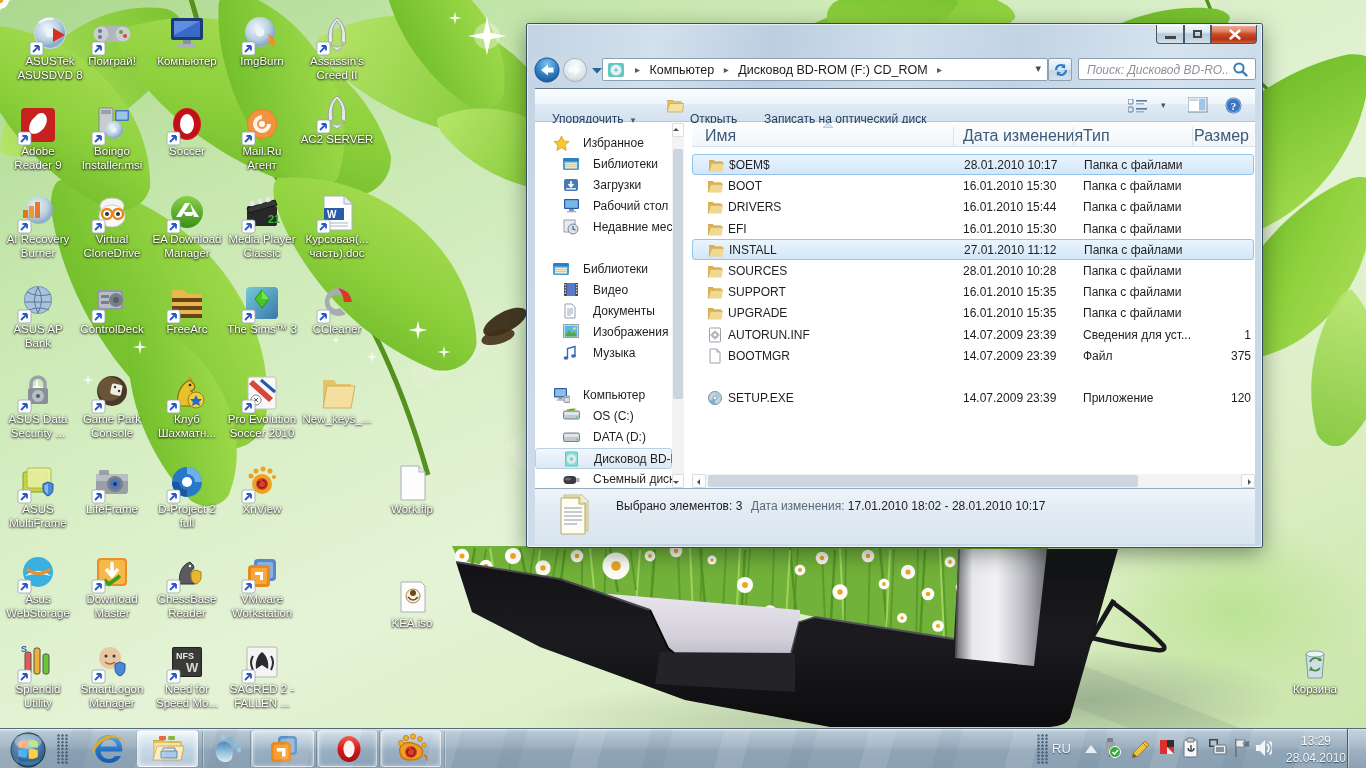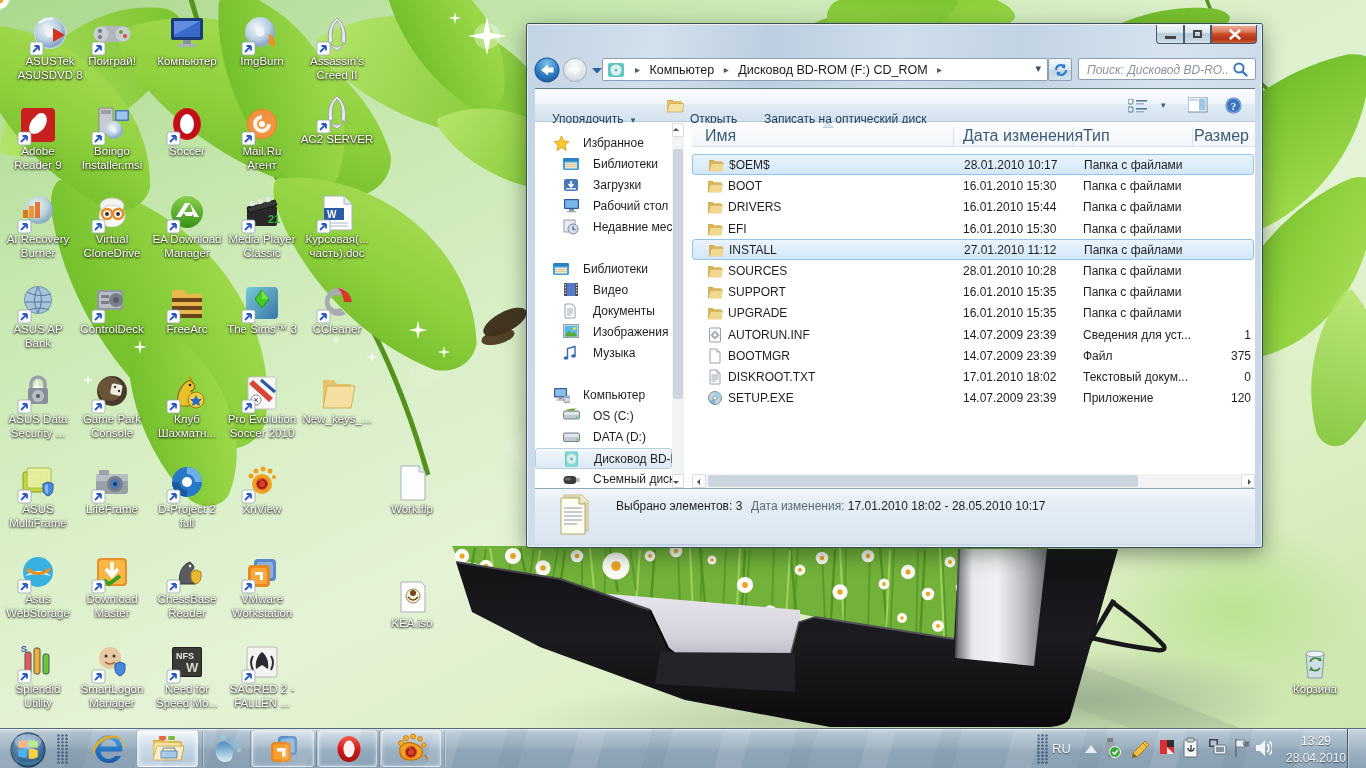--- a/index.html
+++ b/index.html
@@ -1136,36 +1136,20 @@
           <div class="frow" style="top:223px">
             <span class="fico"><svg width="16" height="16" viewBox="0 0 16 16">
                 <path d="M3,1 L10,1 L13,4 L13,15 L3,15 Z" fill="#fff" stroke="#9aa2aa" stroke-width="1"></path>
                 <path d="M10,1 L10,4 L13,4" fill="#e8ecf0" stroke="#9aa2aa" stroke-width="1"></path>
               </svg></span>
             <span class="fnm">BOOTMGR</span>
             <span class="fdt">14.07.2009 23:39</span>
             <span class="ftp">Файл</span>
             <span class="fsz">375</span>
           </div>
-          <div class="frow" style="top:244px">
-            <span class="fico"><svg width="16" height="16" viewBox="0 0 16 16">
-                <path d="M3,1 L10,1 L13,4 L13,15 L3,15 Z" fill="#fff" stroke="#9aa2aa" stroke-width="1"></path>
-                <path d="M10,1 L10,4 L13,4" fill="#e8ecf0" stroke="#9aa2aa" stroke-width="1"></path>
-                <g stroke="#8899aa" stroke-width=".9">
-                  <line x1="4.5" y1="6" x2="11.5" y2="6"></line>
-                  <line x1="4.5" y1="8" x2="11.5" y2="8"></line>
-                  <line x1="4.5" y1="10" x2="11.5" y2="10"></line>
-                  <line x1="4.5" y1="12" x2="9.5" y2="12"></line>
-                </g>
-              </svg></span>
-            <span class="fnm">DISKROOT.TXT</span>
-            <span class="fdt">17.01.2010 18:02</span>
-            <span class="ftp">Текстовый докум...</span>
-            <span class="fsz">0</span>
-          </div>
           <div class="frow" style="top:265px">
             <span class="fico"><svg width="16" height="16" viewBox="0 0 16 16">
                 <circle cx="8" cy="8" r="6.5" fill="#c8d4dc" stroke="#7a8a96" stroke-width="1"></circle>
                 <circle cx="8" cy="8" r="2" fill="#eef2f5" stroke="#7a8a96" stroke-width=".8"></circle>
                 <path d="M8,1.5 A6.5,6.5 0 0 1 14.5,8 L10,8 A2,2 0 0 0 8,6 Z" fill="#8fd0e8" opacity=".8"></path>
                 <path d="M2.2,11 A6.5,6.5 0 0 0 8,14.5 L8,10 A2,2 0 0 1 6.2,9 Z" fill="#5aa8cc" opacity=".7"></path>
               </svg></span>
             <span class="fnm">SETUP.EXE</span>
             <span class="fdt">14.07.2009 23:39</span>
             <span class="ftp">Приложение</span>
@@ -1188,21 +1172,21 @@
             <path d="M24,4 L24,10 L30,10" fill="#e8e0b8" stroke="#b8a860"></path>
             <g stroke="#8a98b8" stroke-width="1">
               <line x1="9" y1="14" x2="27" y2="14"></line>
               <line x1="9" y1="18" x2="27" y2="18"></line>
               <line x1="9" y1="22" x2="27" y2="22"></line>
               <line x1="9" y1="26" x2="27" y2="26"></line>
               <line x1="9" y1="30" x2="22" y2="30"></line>
             </g>
           </svg>
 <span style="position:absolute;left:81px;top:10px;font-size:12px;color:#1e1e1e">Выбрано элементов: 3</span>
-<span style="position:absolute;left:216px;top:10px;font-size:12px;color:#5a6a78">Дата изменения: <b style="color:#1e1e1e;font-weight:normal">17.01.2010 18:02 - 28.05.2010 10:17</b></span>
+<span style="position:absolute;left:216px;top:10px;font-size:12px;color:#5a6a78">Дата изменения: <b style="color:#1e1e1e;font-weight:normal">17.01.2010 18:02 - 28.01.2010 10:17</b></span>
         </div>
       </div>
     </div>
 <div id="taskbar">
       <svg id="orb" width="40" height="40" viewBox="0 0 40 40" style="position:absolute;left:8px;top:1px">
 <defs>
           <radialGradient id="orbg" cx=".5" cy=".32" r=".85">
             <stop offset="0" stop-color="#88b4d8"></stop>
             <stop offset=".55" stop-color="#3c6a94"></stop>
             <stop offset="1" stop-color="#163a5c"></stop>

